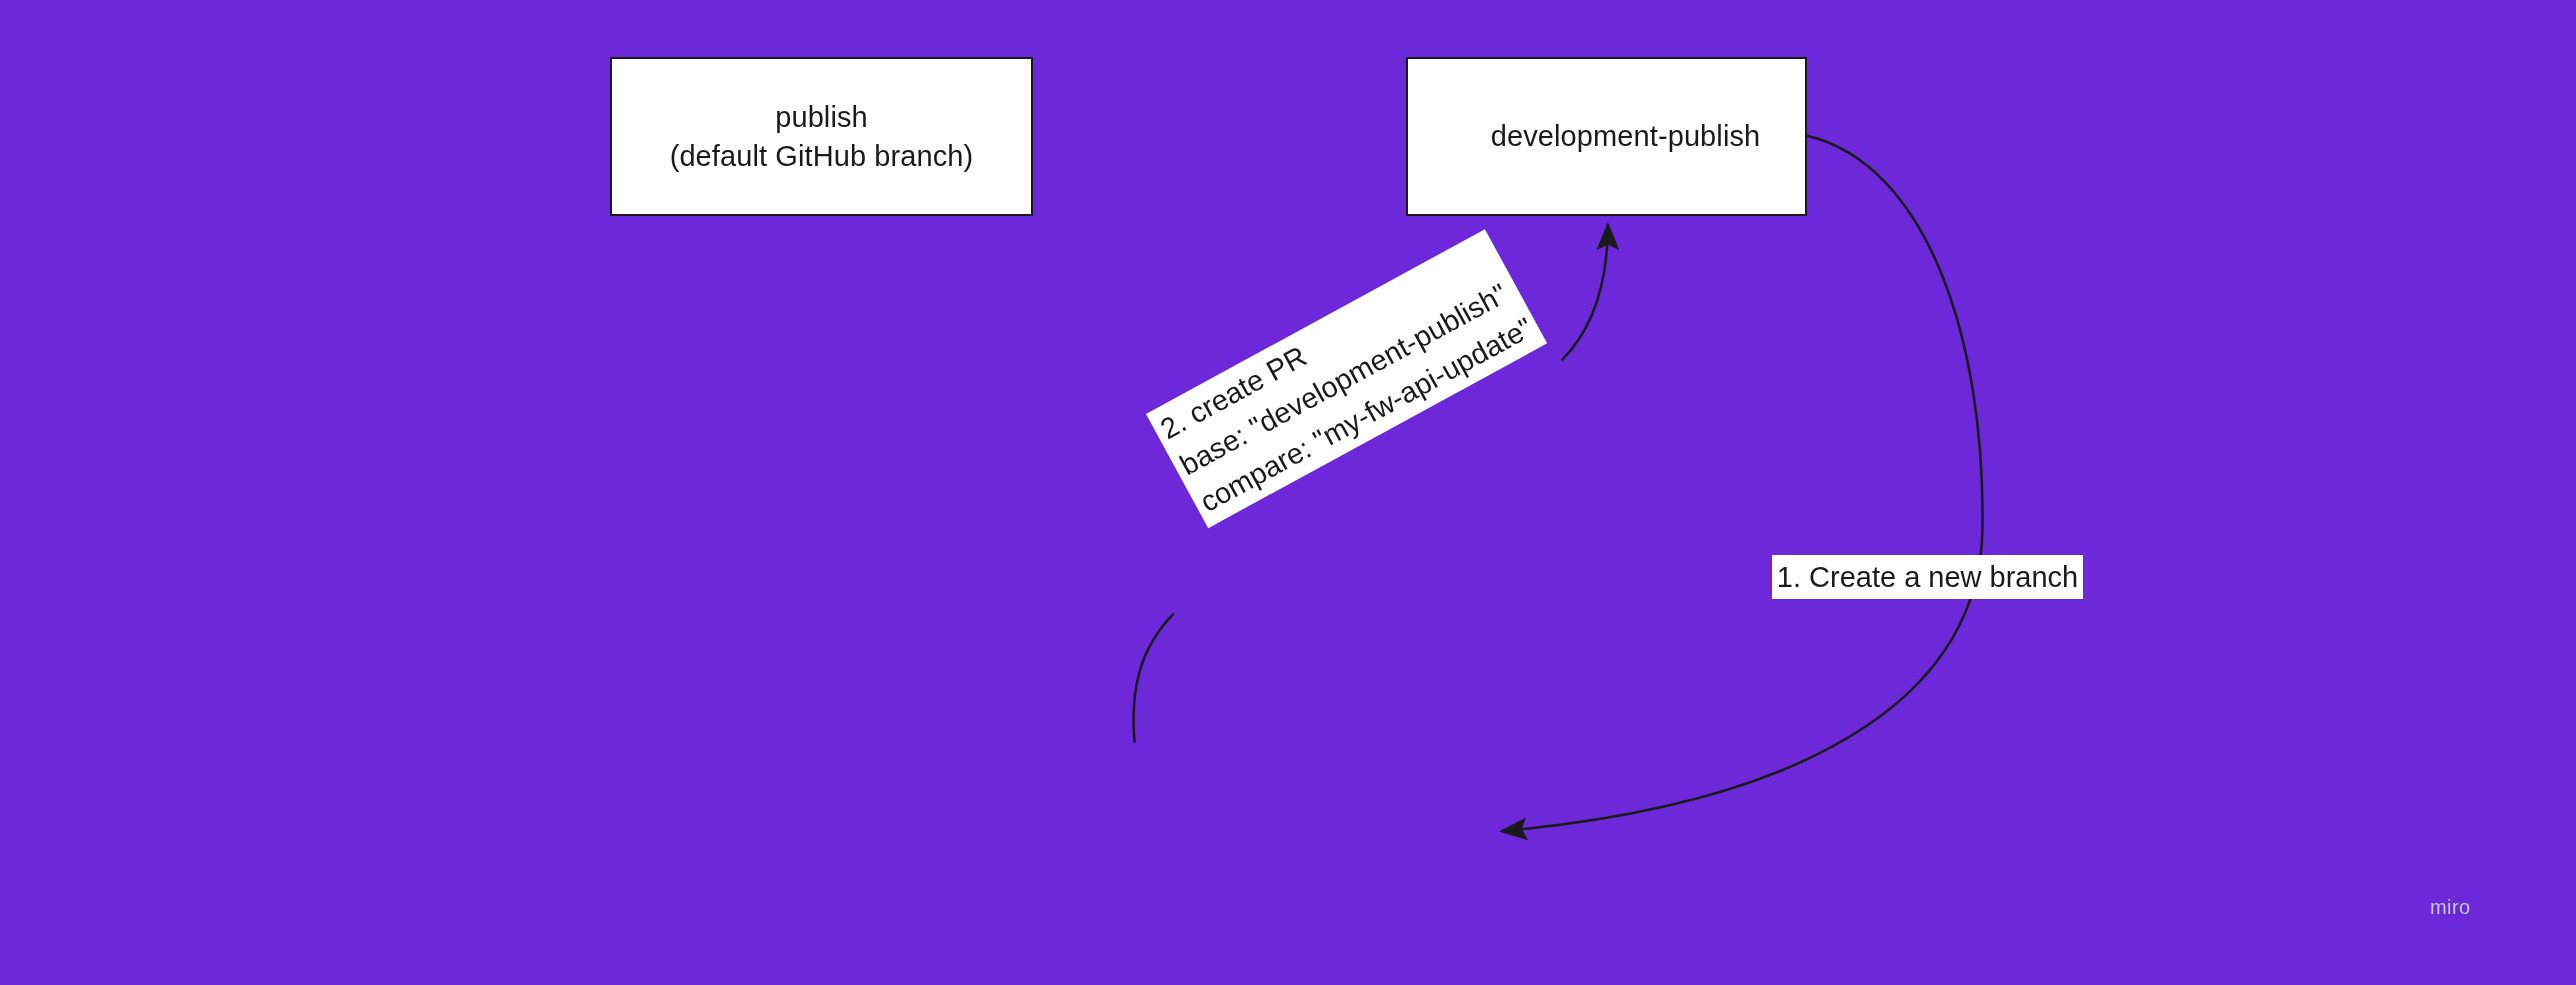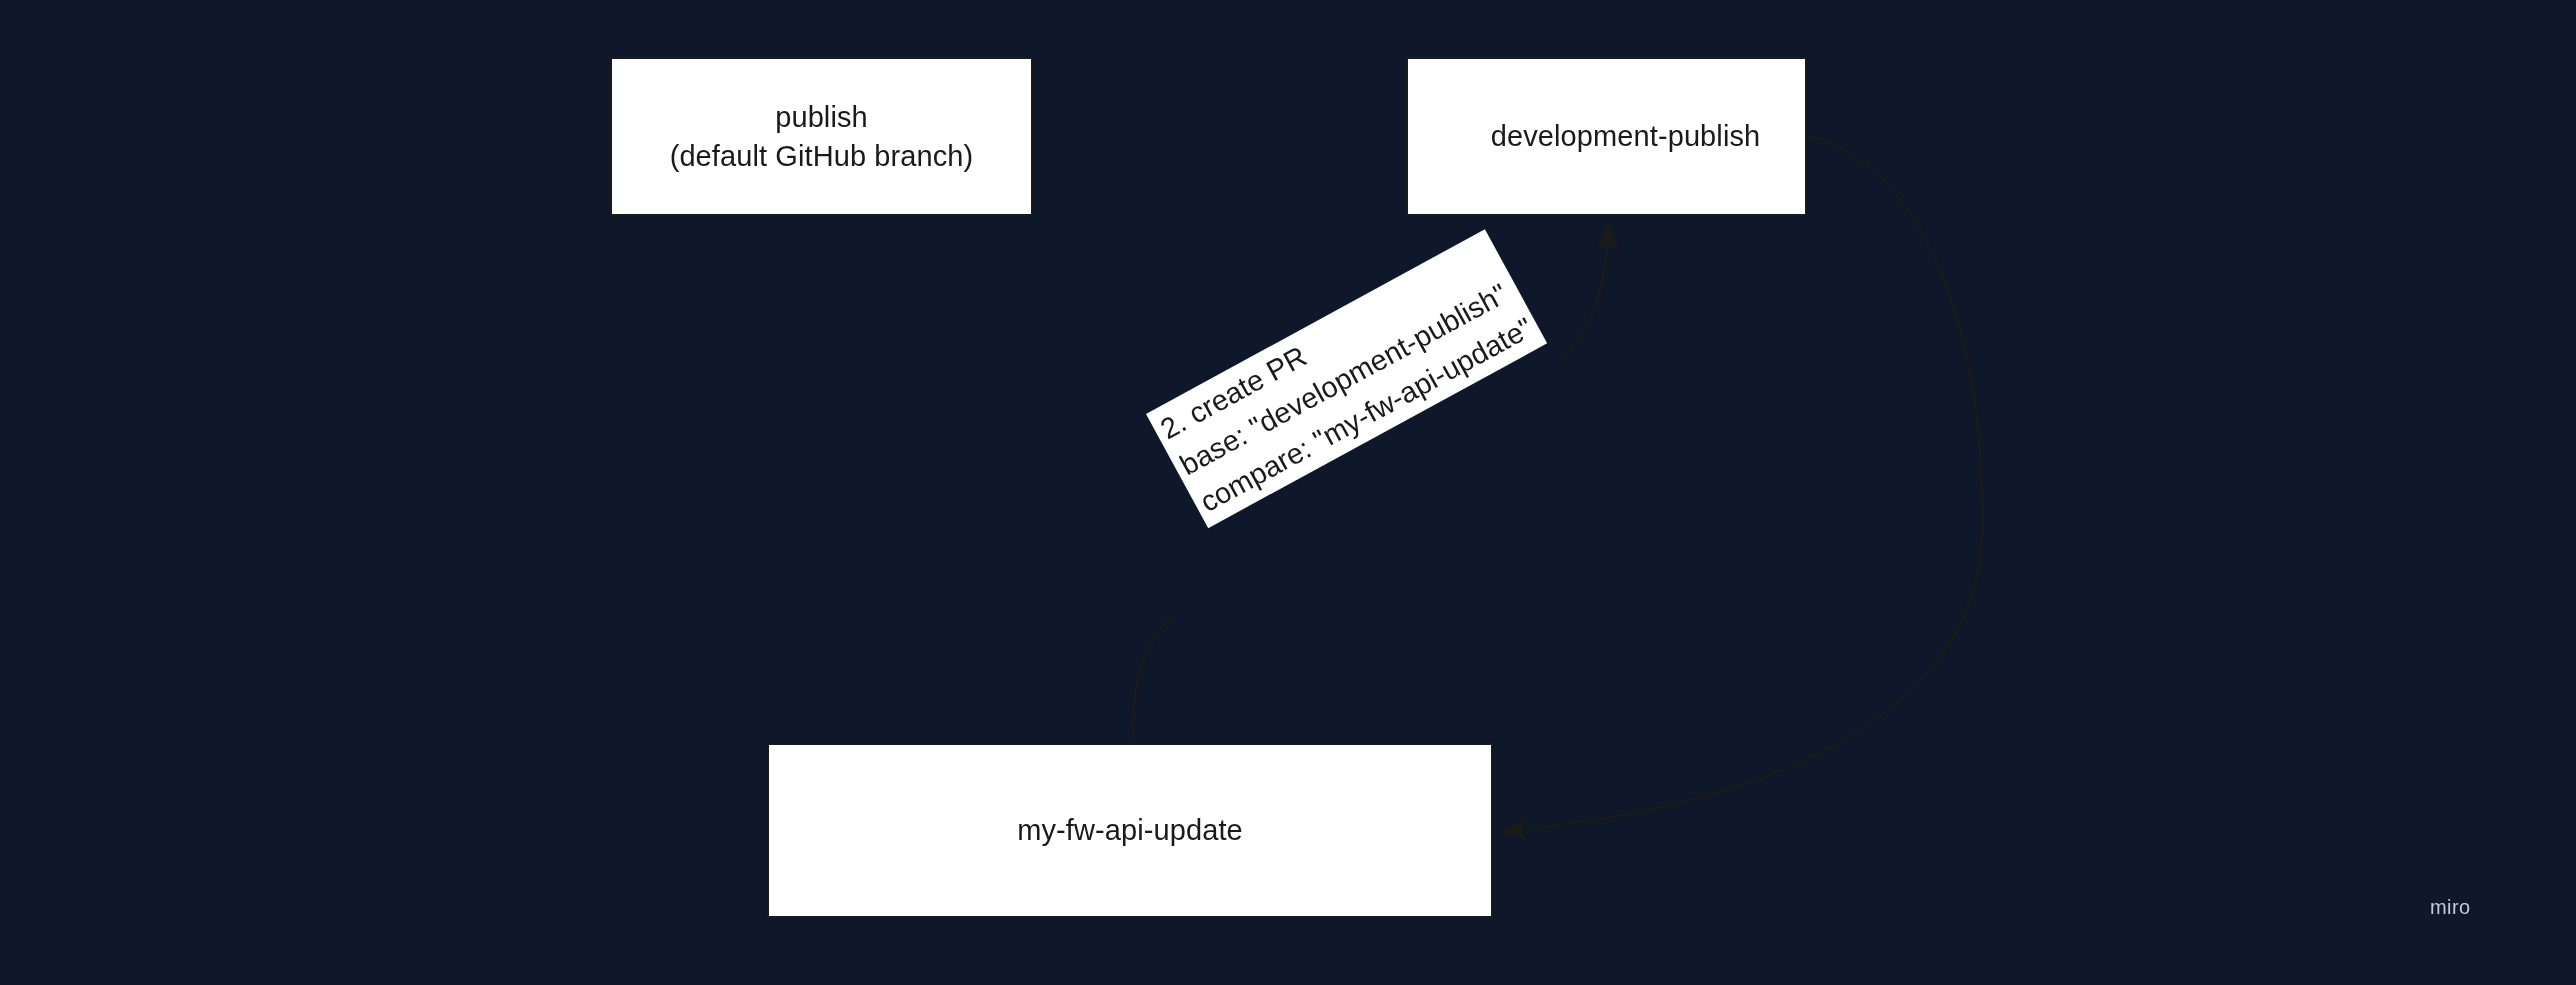--- a/index.html
+++ b/index.html
@@ -8,21 +8,21 @@
     padding: 0;
     background: #ffffff;
   }
   body {
     font-family: "Liberation Sans", "DejaVu Sans", sans-serif;
   }
   #canvas {
     position: relative;
     width: 2576px;
     height: 986px;
-    background: #0f172a;
+    background: #6d28d9;
     overflow: hidden;
   }
   .node {
     position: absolute;
     box-sizing: border-box;
     background: #ffffff;
     border: 2.4px solid #1a1a1a;
     display: flex;
     align-items: center;
     justify-content: center;
@@ -115,22 +115,22 @@
              C 1418 862, 1432 812, 1473 770" fill="none" stroke="#1a1a1a" stroke-width="3.2"></path>
     <path d="M 1960 452
              C 2000 412, 2018 352, 2018 281" fill="none" stroke="#1a1a1a" stroke-width="3.2" marker-end="url(#arrowhead)"></path>
   </svg>
 
   <div class="node" id="node-publish">publish
 (default GitHub branch)</div>
 
   <div class="node" id="node-development-publish">development-publish</div>
 
-  <div class="node" id="node-my-fw-api-update">my-fw-api-update</div>
 
+  <div class="edge-label" id="label-create-branch">1. Create a new branch</div>
 
   <div class="edge-label" id="label-create-pr">2. create PR
 base: "development-publish"
 compare: "my-fw-api-update"</div>
 
   <div id="watermark">miro</div>
 
 </div>
 
 

